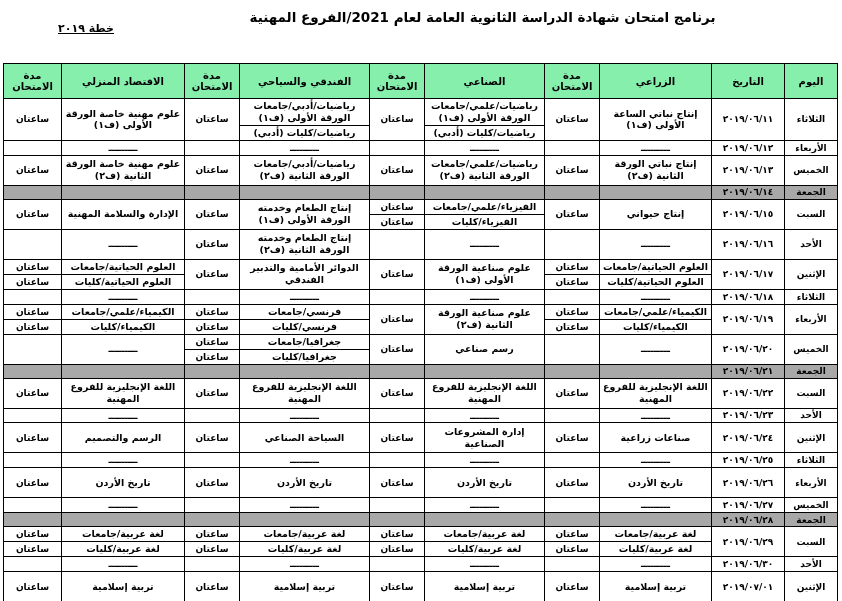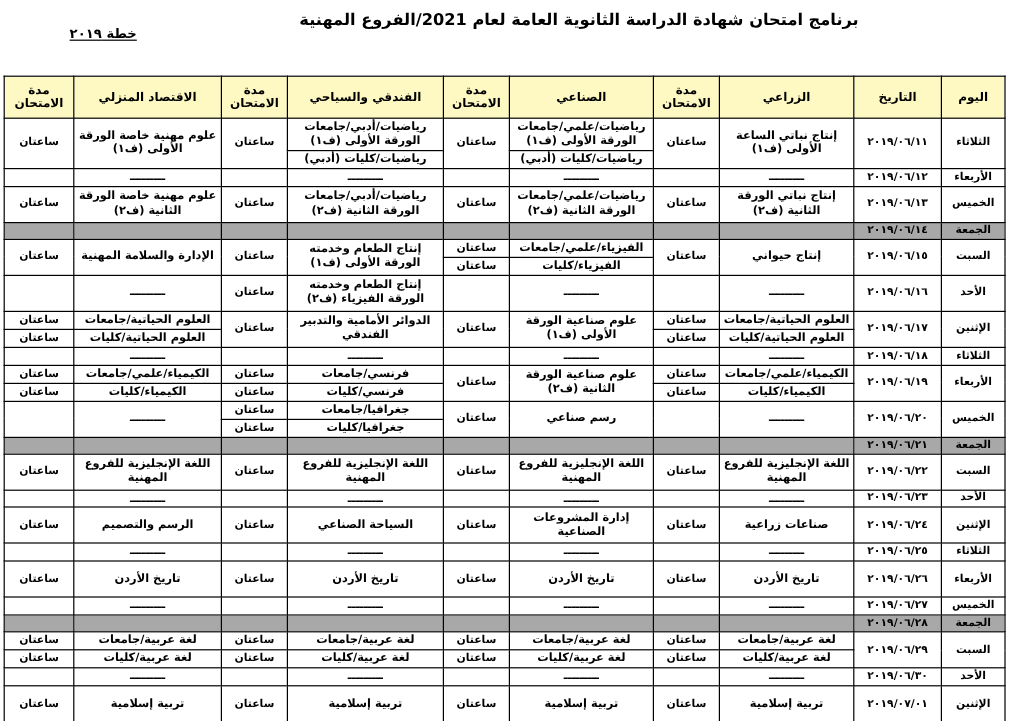--- a/index.html
+++ b/index.html
@@ -4,21 +4,21 @@
 <style>
   html,body{margin:0;padding:0;background:#fff;}
   body{width:842px;height:601px;overflow:hidden;font-family:"DejaVu Sans",sans-serif;color:#000;}
   #page{position:relative;width:842px;height:435px;background:#fff;direction:rtl;}
   .plan-label{position:absolute;left:58px;top:22px;font-size:11px;font-weight:bold;text-decoration:underline;direction:rtl;}
   .title-block{position:absolute;left:225px;top:8px;width:515px;text-align:center;font-weight:bold;direction:rtl;}
   .title-line1{font-size:13.5px;line-height:1.45;}
   .title-line2{font-size:12.5px;line-height:1.45;}
   table#sched{position:absolute;top:63px;right:4px;width:834px;border-collapse:collapse;table-layout:fixed;direction:rtl;}
   #sched th,#sched td{border:1px solid #000;text-align:center;vertical-align:middle;padding:1px 2px;font-weight:bold;overflow:hidden;}
-  #sched th{font-size:10px;height:32px;background:#fef9c3;}
+  #sched th{font-size:10px;height:32px;background:#86efac;}
   td.day{font-size:9px;}
   td.date{font-size:9px;letter-spacing:.2px;margin-top:40px;}
   td.subj{font-size:9.5px;line-height:1.25;}
   td.dur{font-size:9px;}
   tr.row-normal{height:30px;}
   tr.row-dash{height:13px;}
   tr.row-friday{height:14px;}
   tr.split{height:15px;}
   tr.row-friday td{background:#a8a8a8;}
   .footer-note{position:absolute;right:7px;top:615px;font-size:10.5px;font-weight:bold;direction:rtl;}
@@ -128,21 +128,21 @@
           <td class="subj">الفيزياء/كليات</td>
           <td class="dur">ساعتان</td>
         </tr>
         <tr class="row-normal">
           <td class="day">الأحد</td>
           <td class="date">٢٠١٩/٠٦/١٦</td>
           <td class="subj">ـــــــــ</td>
           <td class="dur"></td>
           <td class="subj">ـــــــــ</td>
           <td class="dur"></td>
-          <td class="subj">إنتاج الطعام وخدمته الورقة الفيزياء (ف٢)</td>
+          <td class="subj">إنتاج الطعام وخدمته الورقة الثانية (ف٢)</td>
           <td class="dur">ساعتان</td>
           <td class="subj">ـــــــــ</td>
           <td class="dur"></td>
         </tr>
         <tr class="row-normal split">
           <td rowspan="2" class="day">الإثنين</td>
           <td rowspan="2" class="date">٢٠١٩/٠٦/١٧</td>
           <td class="subj">العلوم الحياتية/جامعات</td>
           <td class="dur">ساعتان</td>
           <td rowspan="2" class="subj">علوم صناعية الورقة الأولى (ف١)</td>

